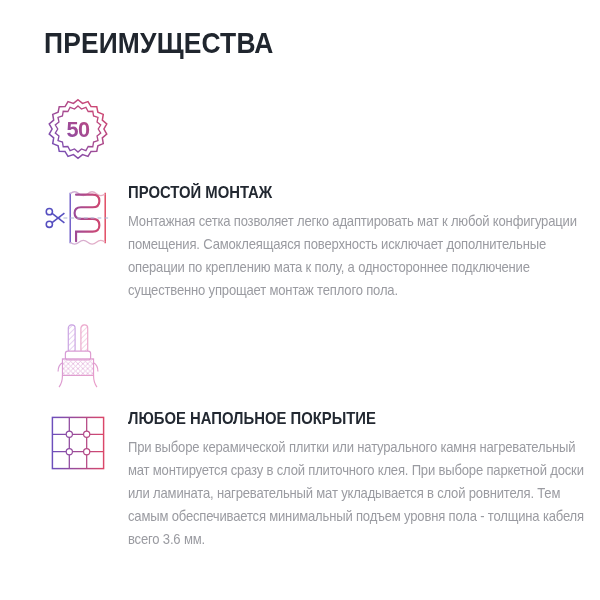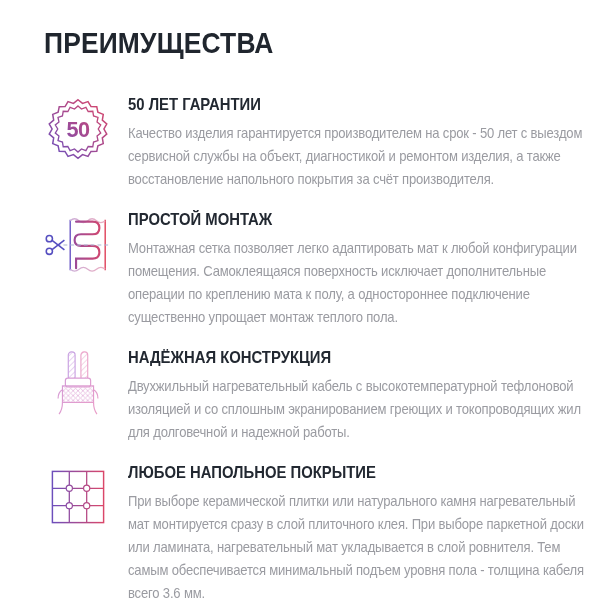--- a/index.html
+++ b/index.html
@@ -49,24 +49,20 @@
           <defs>
             <linearGradient id="g1" x1="0" y1="70" x2="70" y2="0" gradientUnits="userSpaceOnUse">
               <stop offset="0" stop-color="#5f4fc6"></stop>
                 <stop offset="1" stop-color="#e8465f"></stop>
             </linearGradient>
           </defs>
           <polygon fill="none" stroke="url(#g1)" stroke-width="1.6" points="35.0,4.0 39.8,7.9 45.6,5.9 48.8,11.2 54.9,11.3 56.1,17.3 61.8,19.5 60.8,25.6 65.5,29.6 62.5,35.0 65.5,40.4 60.8,44.4 61.8,50.5 56.1,52.7 54.9,58.7 48.8,58.8 45.6,64.1 39.8,62.1 35.0,66.0 30.2,62.1 24.4,64.1 21.2,58.8 15.1,58.7 13.9,52.7 8.2,50.5 9.2,44.4 4.5,40.4 7.5,35.0 4.5,29.6 9.2,25.6 8.2,19.5 13.9,17.3 15.1,11.3 21.3,11.2 24.4,5.9 30.2,7.9"></polygon>
           <polygon fill="none" stroke="url(#g1)" stroke-width="1.4" points="35.0,10.5 38.7,13.8 43.4,12.0 45.8,16.4 50.7,16.2 51.5,21.2 56.2,22.8 55.2,27.6 59.1,30.7 56.5,35.0 59.1,39.3 55.2,42.4 56.2,47.3 51.5,48.8 50.7,53.8 45.8,53.6 43.4,58.0 38.7,56.2 35.0,59.5 31.3,56.2 26.6,58.0 24.2,53.6 19.3,53.8 18.5,48.8 13.8,47.3 14.8,42.4 10.9,39.3 13.5,35.0 10.9,30.7 14.8,27.6 13.8,22.8 18.5,21.2 19.3,16.2 24.3,16.4 26.6,12.0 31.3,13.8"></polygon>
           <text class="badge-number" x="35" y="43" text-anchor="middle" fill="url(#g1)">50</text>
         </svg>
-      </div>
-      <div class="item-text">
-        <div class="item-heading">50 ЛЕТ ГАРАНТИИ</div>
-        <div class="item-body">Качество изделия гарантируется производителем на срок - 50 лет с выездом сервисной службы на объект, диагностикой и ремонтом изделия, а также восстановление напольного покрытия за счёт производителя.</div>
       </div>
     </div>
 
     <div class="item">
       <div class="item-icon">
         <svg width="68" height="70" viewBox="0 0 70 70">
           <defs>
             <linearGradient id="g2" x1="0" y1="0" x2="70" y2="0" gradientUnits="userSpaceOnUse">
               <stop offset="0" stop-color="#5f4fc6"></stop>
                 <stop offset="1" stop-color="#e8465f"></stop>
@@ -126,24 +122,20 @@
           <rect x="22" y="32" width="26" height="9" rx="2.5" fill="#ffffff" stroke="url(#g3)" stroke-width="1.2"></rect>
 
           <rect x="19" y="40" width="32" height="17" fill="url(#hX)" stroke="url(#g3)" stroke-width="1.2"></rect>
 
           <path d="M19 44 Q14.5 46.5 14.5 53" fill="none" stroke="url(#g3)" stroke-width="1.2"></path>
           <path d="M51 44 Q55.5 46.5 55.5 53" fill="none" stroke="url(#g3)" stroke-width="1.2"></path>
           <path d="M19 57 Q19 64 15.5 69" fill="none" stroke="url(#g3)" stroke-width="1.2"></path>
           <path d="M51 57 Q51 64 54.5 69" fill="none" stroke="url(#g3)" stroke-width="1.2"></path>
         </svg>
       </div>
-      <div class="item-text">
-        <div class="item-heading">НАДЁЖНАЯ КОНСТРУКЦИЯ</div>
-        <div class="item-body">Двухжильный нагревательный кабель с высокотемпературной тефлоновой изоляцией и со сплошным экранированием греющих и токопроводящих жил для долговечной и надежной работы.</div>
-      </div>
     </div>
 
     <div class="item">
       <div class="item-icon">
         <svg width="64" height="64" viewBox="0 0 70 70">
           <defs>
             <linearGradient id="g4" x1="0" y1="0" x2="70" y2="0" gradientUnits="userSpaceOnUse">
               <stop offset="0" stop-color="#5f4fc6"></stop>
                 <stop offset="1" stop-color="#e8465f"></stop>
             </linearGradient>

